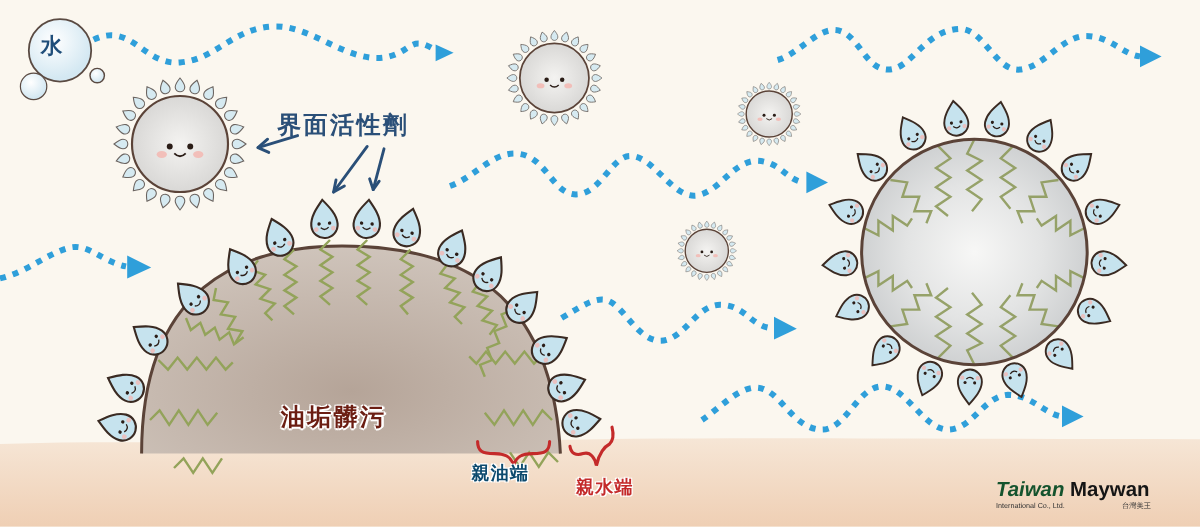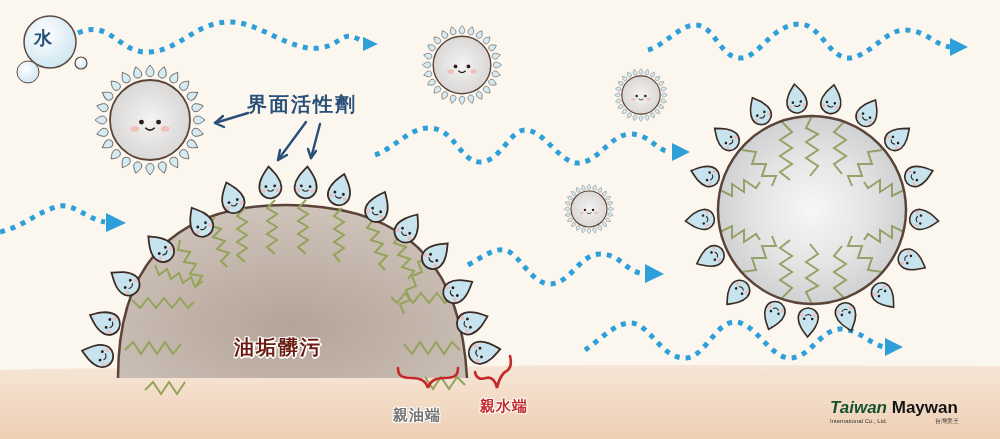--- a/index.html
+++ b/index.html
@@ -1,24 +1,24 @@
 <!DOCTYPE html>
 <html><head>
 <meta charset="utf-8">
 <style>
   html, body { margin: 0; padding: 0; }
   body { width: 1000px; height: 439px; overflow: hidden; background: #fbf7ef; font-family: "DejaVu Sans", sans-serif; }
   #stage { position: relative; width: 1000px; height: 439px; }
   #stage svg { position: absolute; left: 0; top: 0; }
   .lbl { position: absolute; font-weight: bold; white-space: nowrap; }
   .water-label { left: 34px; top: 26px; font-size: 18px; color: #1f4e7a; }
-  .surf-label { left: 231px; top: 91px; font-size: 20px; color: #2a4f78; letter-spacing: 2px; margin-left: 16px; }
+  .surf-label { left: 231px; top: 91px; font-size: 20px; color: #2a4f78; letter-spacing: 2px; }
   .dirt-label { left: 234px; top: 334px; font-size: 20px; color: #6b1d12; letter-spacing: 2px;
                 text-shadow: 1px 1px 0 #fff, -1px -1px 0 #fff, 1px -1px 0 #fff, -1px 1px 0 #fff, 0 2px 0 #fff, 2px 0 0 #fff; }
-  .lipo-label { left: 393px; top: 406px; font-size: 15px; color: #737373; letter-spacing: 1px;
+  .lipo-label { left: 393px; top: 385px; font-size: 15px; color: #0c4a6e; letter-spacing: 1px;
                 text-shadow: 1px 1px 0 #fff, -1px -1px 0 #fff, 1px -1px 0 #fff, -1px 1px 0 #fff; }
   .hydro-label { left: 480px; top: 397px; font-size: 15px; color: #c42a2a; letter-spacing: 1px;
                 text-shadow: 1px 1px 0 #fff, -1px -1px 0 #fff, 1px -1px 0 #fff, -1px 1px 0 #fff; }
   .logo { position: absolute; left: 830px; top: 398px; }
   .logo-main { font-family: "Liberation Sans", sans-serif; font-size: 17px; font-weight: bold; white-space: nowrap; }
   .logo-green { color: #14532d; font-style: italic; }
   .logo-black { color: #151515; }
   .logo-sub { font-family: "Liberation Sans", sans-serif; font-size: 6px; color: #333; white-space: nowrap; margin-top: -1px; }
   .logo-sub .zh { margin-left: 46px; }
 </style>

